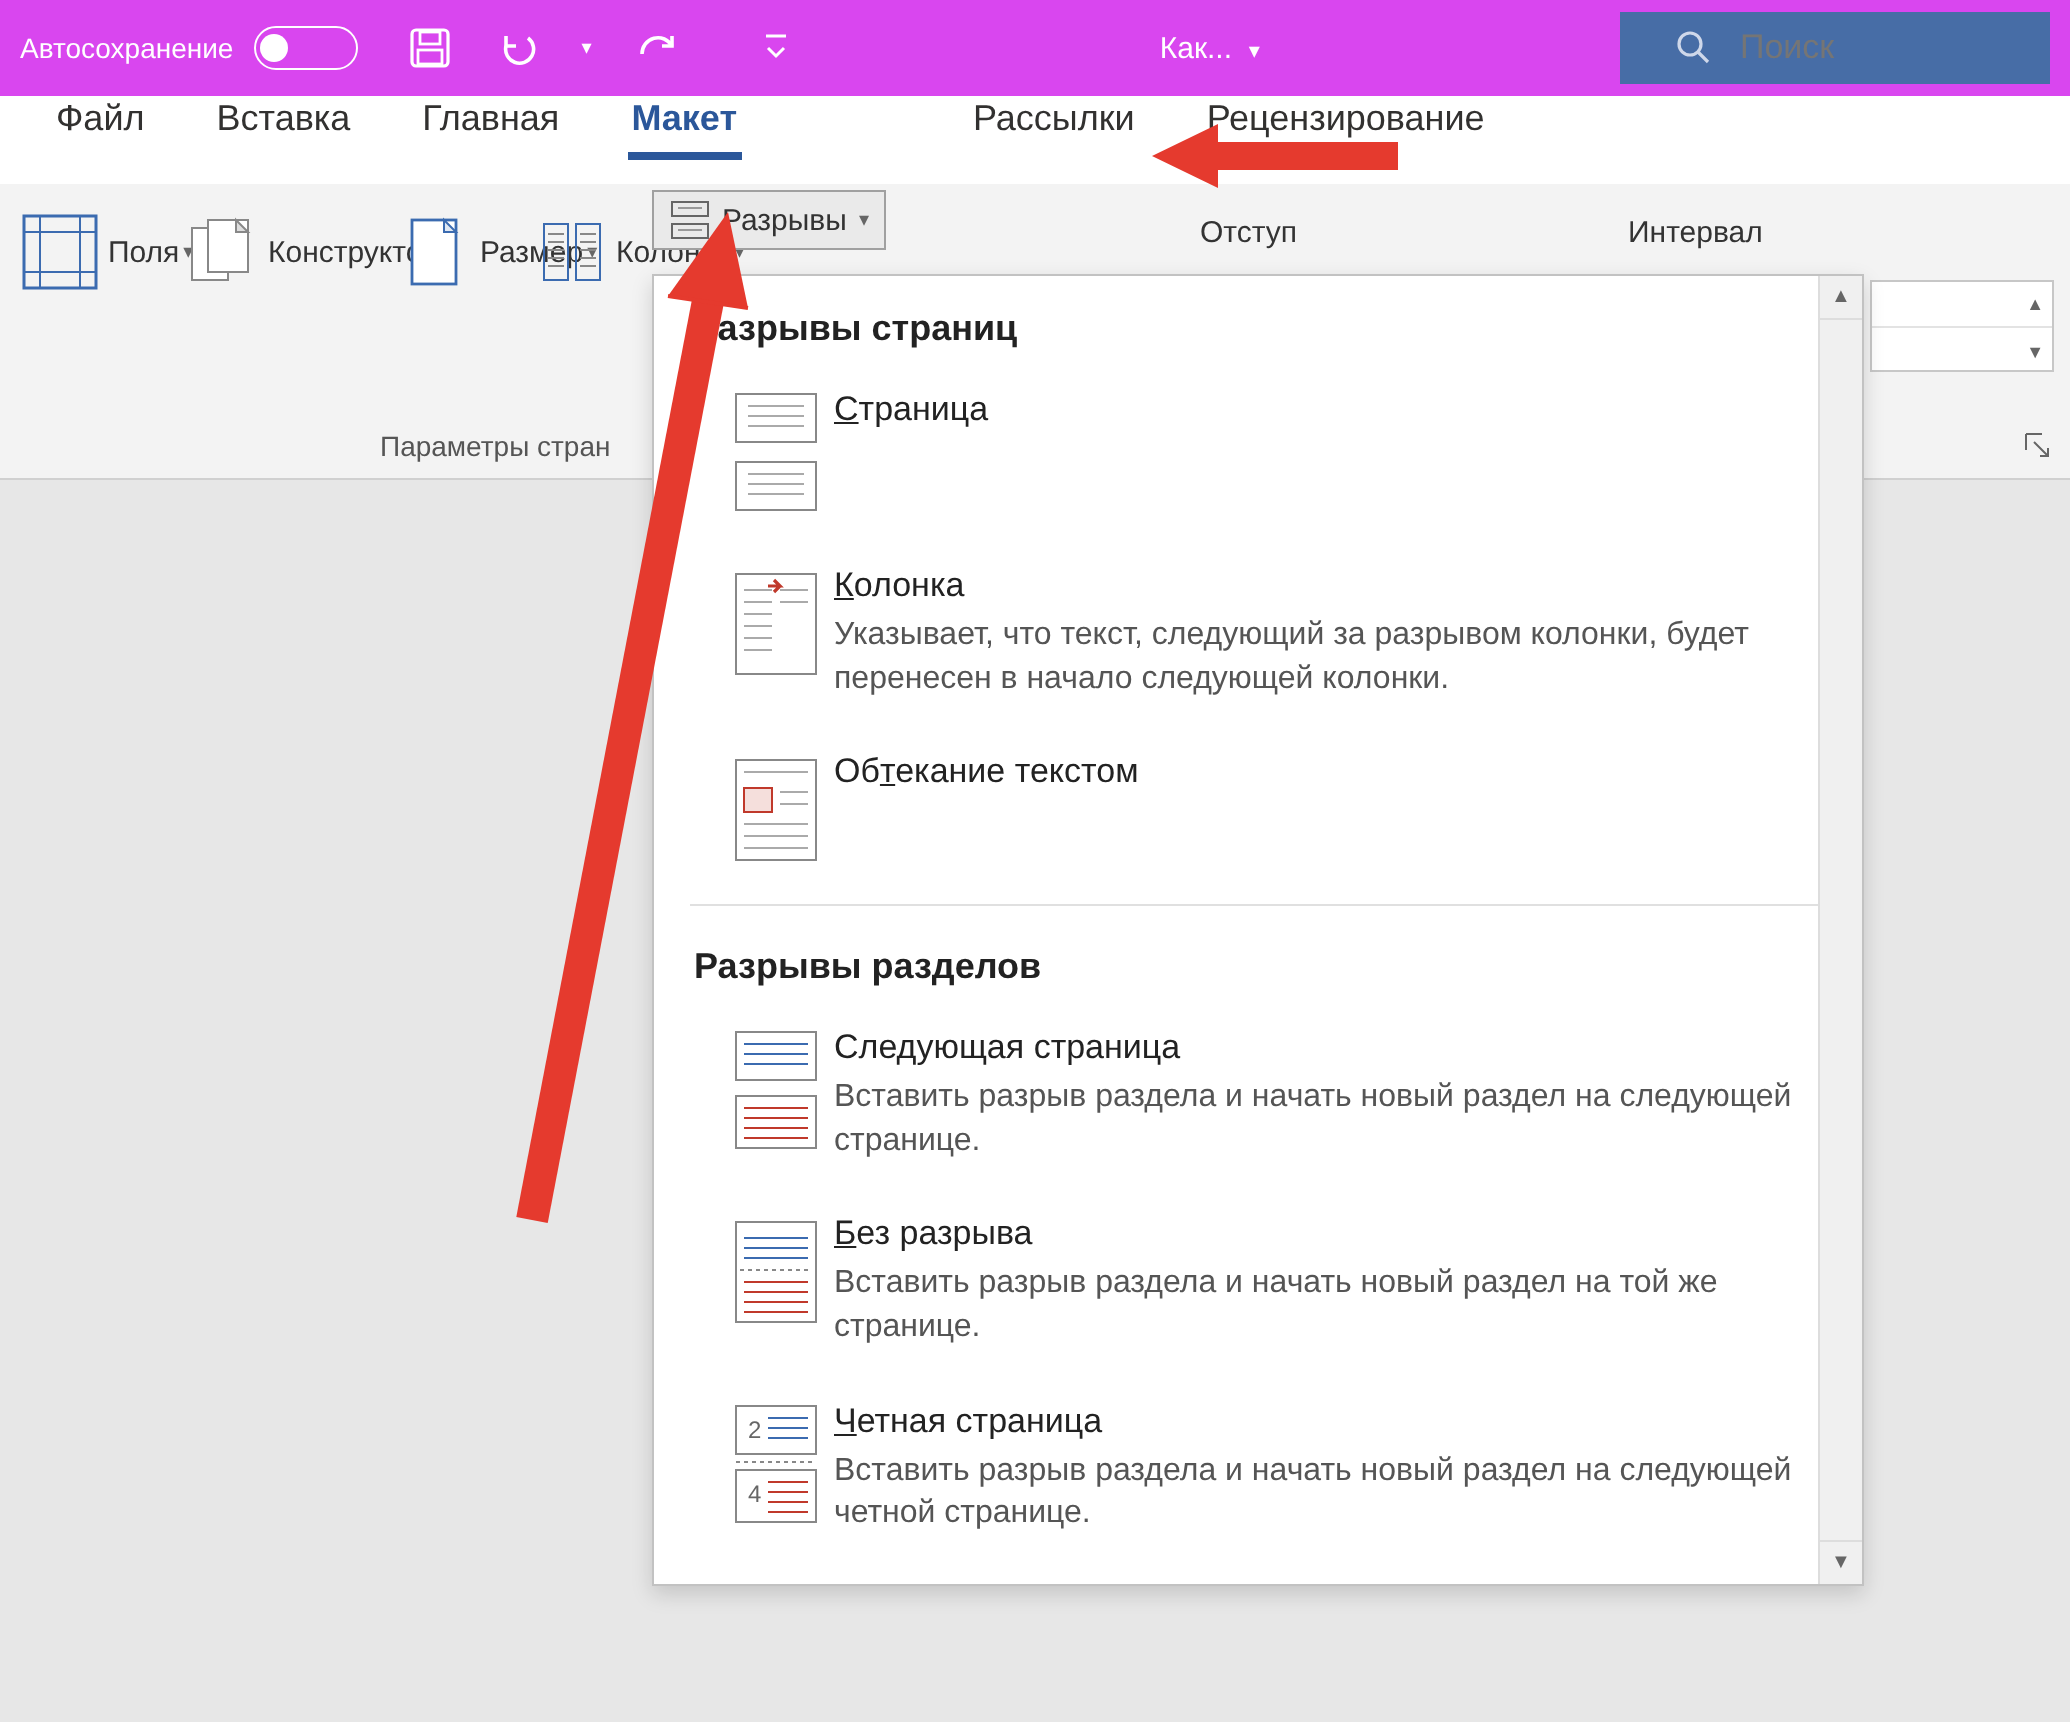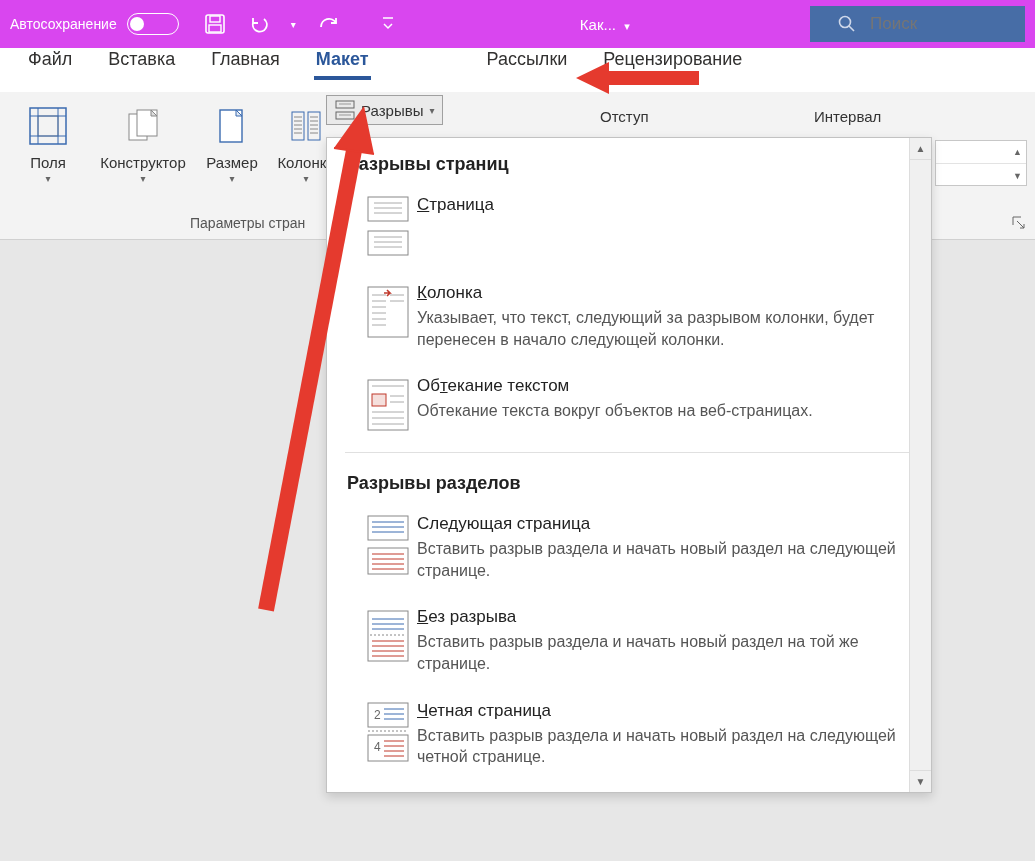--- a/index.html
+++ b/index.html
@@ -17,21 +17,21 @@
   .search-box input { background: transparent; border: none; outline: none; color:#d0daea; font-size:17px; width:100%; }
 
   
   .tabs { height: 44px; display: flex; align-items: flex-end; gap: 0; background:#fff; border-bottom: none; padding: 12px 10px; }
   .tab { padding: 10px 18px 10px; font-size: 18px; color: #323130; cursor: pointer; position:relative; }
   .tab.active { color: #2b579a; font-weight:600; }
   .tab.active::after { content:""; position:absolute; left:16px; right:16px; bottom:0; height:4px; background:#2b579a; }
 
   
   .ribbon { background:#f3f3f3; border-bottom:1px solid #d0d0d0; padding: 6px 8px 0 8px; display:flex; align-items: flex-start; position:relative; height:148px;}
-  .rb-group { width:80px; text-align:center; font-size:14px; color:#333; display:flex; flex-direction:column; align-items:center; gap:2px; padding-top:2px;}
+  .rb-group { width:80px; text-align:center; font-size:14px; color:#333; display:flex; align-items:center; gap:2px; padding-top:2px;}
   .rb-group.wide{ width:110px;}
   .rb-icon { height:52px; display:flex; align-items:center; justify-content:center; }
   .rb-label { display:flex; align-items:center; gap:2px; justify-content:center; font-size:15px;}
   .rb-caret { font-size:10px; color:#666; }
   .param-label { position:absolute; bottom:8px; left:190px; font-size:14px; color:#555; }
 
   .breaks-btn { position:absolute; left:326px; top:3px; border:1px solid #a0a0a0; background:#eaeaea; padding:4px 8px; display:flex; align-items:center; gap:6px; font-size:15px; color:#333; }
   .breaks-btn .caret{font-size:10px;color:#666;}
 
   .rb-header-labels{ position:absolute; top:16px; font-size:15px; color:#333;}
@@ -289,21 +289,20 @@
               <line x1="28" y1="20" x2="42" y2="20"></line>
               <line x1="28" y1="26" x2="42" y2="26"></line>
               <line x1="10" y1="36" x2="42" y2="36"></line>
               <line x1="10" y1="42" x2="42" y2="42"></line>
               <line x1="10" y1="48" x2="42" y2="48"></line>
             </g>
           </svg>
       </div>
       <div class="dd-text">
         <div class="dd-title"><span>Об</span><span class="u">т</span><span>екание текстом</span></div>
-        <div class="dd-desc">Обтекание текста вокруг объектов на веб-страницах.</div>
       </div>
     </div>
 
     <div class="dd-sep"></div>
     <div class="dd-header">Разрывы разделов</div>
 
     <div class="dd-item">
       <div class="dd-ico">
         <svg width="52" height="62">
             <rect x="6" y="2" width="40" height="24" fill="#fff" stroke="#888"></rect>

